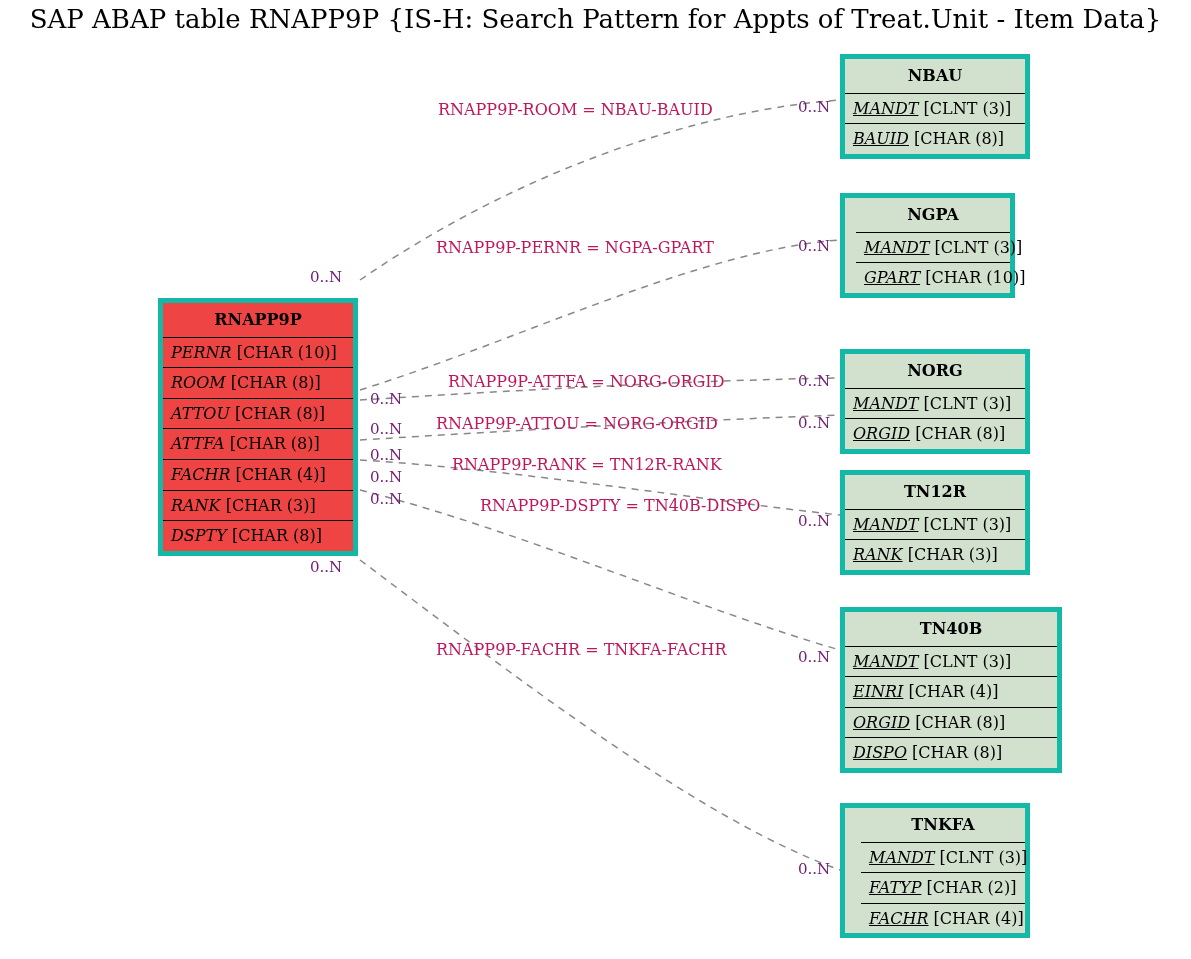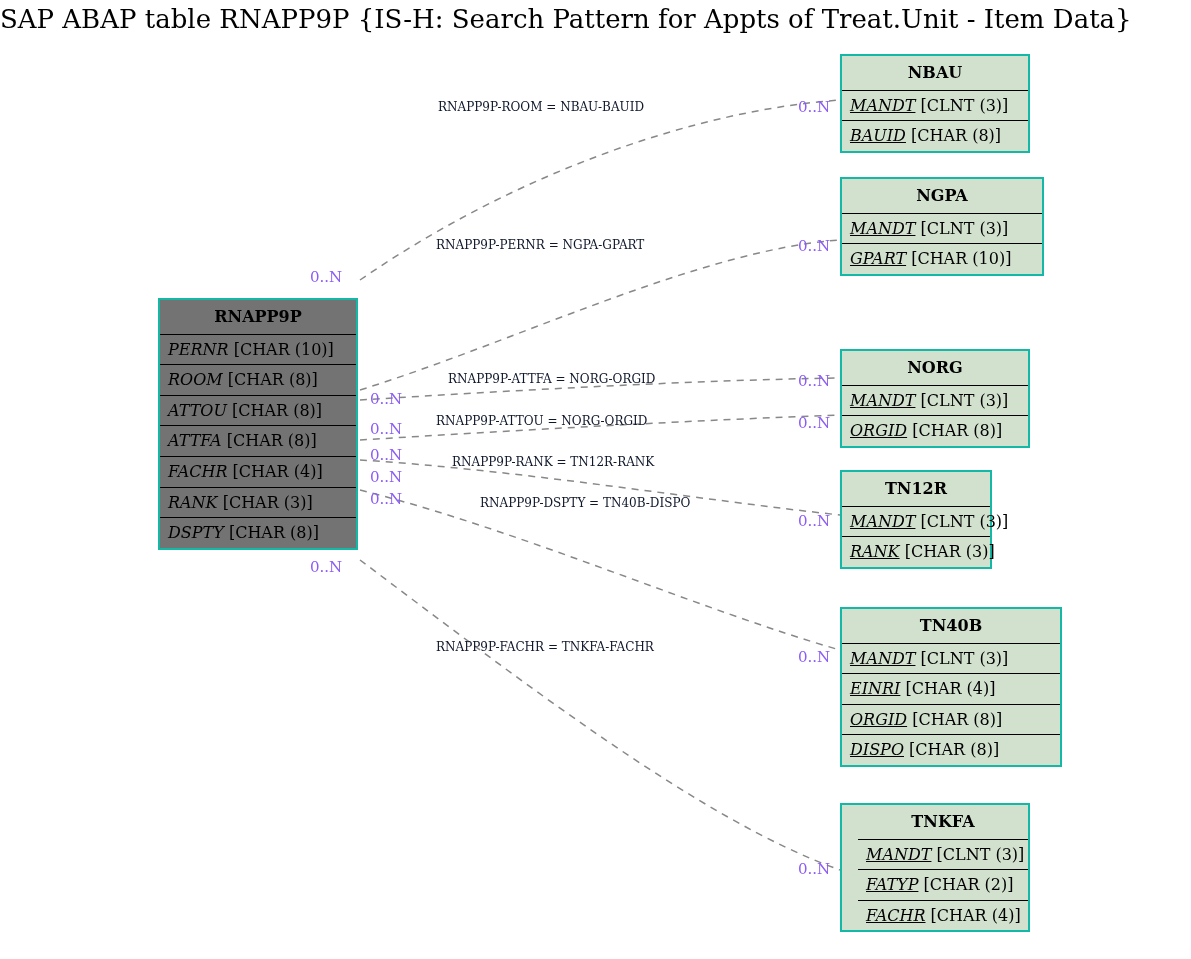--- a/index.html
+++ b/index.html
@@ -12,27 +12,27 @@
   #stage {
     position: relative;
     width: 1191px;
     height: 959px;
   }
   #title {
     position: absolute;
     top: 4px;
     left: 0;
     width: 1191px;
-    text-align: left;
+    text-align: center;
     font-size: 26px;
     font-family: "DejaVu Serif", Georgia, serif;
   }
   .entity {
     position: absolute;
-    border: 2px solid #14b8a6;
+    border: 5px solid #14b8a6;
     box-sizing: border-box;
   }
   .entity .row {
     border-bottom: 1px solid #000;
     padding: 4px 8px;
     font-size: 16px;
     line-height: 1.35;
     white-space: nowrap;
   }
   .entity .row:last-child { border-bottom: none; }
@@ -40,43 +40,43 @@
     font-weight: bold;
     text-align: center;
     font-size: 16px;
     padding: 6px 8px;
   }
   .entity .attr {
     text-align: left;
   }
   .entity .attr .name { font-style: italic; }
   .entity .attr .key  { text-decoration: underline; }
-  .main   { background: #737373; } 
+  .main   { background: #ef4444; } 
   .related{ background: #d2e0ce; } 
 
   
   svg.links {
     position: absolute;
     top: 0; left: 0;
     width: 1191px; height: 959px;
     pointer-events: none;
   }
   .link-label {
     position: absolute;
-    font-size: 12px;
+    font-size: 16px;
     font-family: "DejaVu Serif", Georgia, serif;
-    color: #0f172a;
+    color: #be185d;
     white-space: nowrap;
     pointer-events: none;
   }
   .card-label {
     position: absolute;
     font-size: 15px;
     font-family: "DejaVu Serif", Georgia, serif;
-    color: #8b5cf6;
+    color: #701a75;
     white-space: nowrap;
     pointer-events: none;
   }
 </style>
 </head>
 <body>
 
 <div id="stage">
   <div id="title">SAP ABAP table RNAPP9P {IS-H: Search Pattern for Appts of Treat.Unit - Item Data}</div>
 
@@ -109,33 +109,33 @@
     <div class="row attr"><span class="name">RANK</span> <span>[CHAR (3)]</span></div>
     <div class="row attr"><span class="name">DSPTY</span> <span>[CHAR (8)]</span></div>
   </div>
 
   <div class="entity related" style="left:840px; top:54px; width:190px;">
     <div class="row header">NBAU</div>
     <div class="row attr"><span class="name key">MANDT</span> <span>[CLNT (3)]</span></div>
     <div class="row attr"><span class="name key">BAUID</span> <span>[CHAR (8)]</span></div>
   </div>
 
-  <div class="entity related" style="left:840px; top:177px; width:204px;">
+  <div class="entity related" style="left:840px; top:193px; width:175px;padding-left:11px;">
     <div class="row header">NGPA</div>
     <div class="row attr"><span class="name key">MANDT</span> <span>[CLNT (3)]</span></div>
     <div class="row attr"><span class="name key">GPART</span> <span>[CHAR (10)]</span></div>
   </div>
 
   <div class="entity related" style="left:840px; top:349px; width:190px;">
     <div class="row header">NORG</div>
     <div class="row attr"><span class="name key">MANDT</span> <span>[CLNT (3)]</span></div>
     <div class="row attr"><span class="name key">ORGID</span> <span>[CHAR (8)]</span></div>
   </div>
 
-  <div class="entity related" style="left:840px; top:470px; width:152px;">
+  <div class="entity related" style="left:840px; top:470px; width:190px;">
     <div class="row header">TN12R</div>
     <div class="row attr"><span class="name key">MANDT</span> <span>[CLNT (3)]</span></div>
     <div class="row attr"><span class="name key">RANK</span> <span>[CHAR (3)]</span></div>
   </div>
 
   <div class="entity related" style="left:840px; top:607px; width:222px;">
     <div class="row header">TN40B</div>
     <div class="row attr"><span class="name key">MANDT</span> <span>[CLNT (3)]</span></div>
     <div class="row attr"><span class="name key">EINRI</span> <span>[CHAR (4)]</span></div>
     <div class="row attr"><span class="name key">ORGID</span> <span>[CHAR (8)]</span></div>

